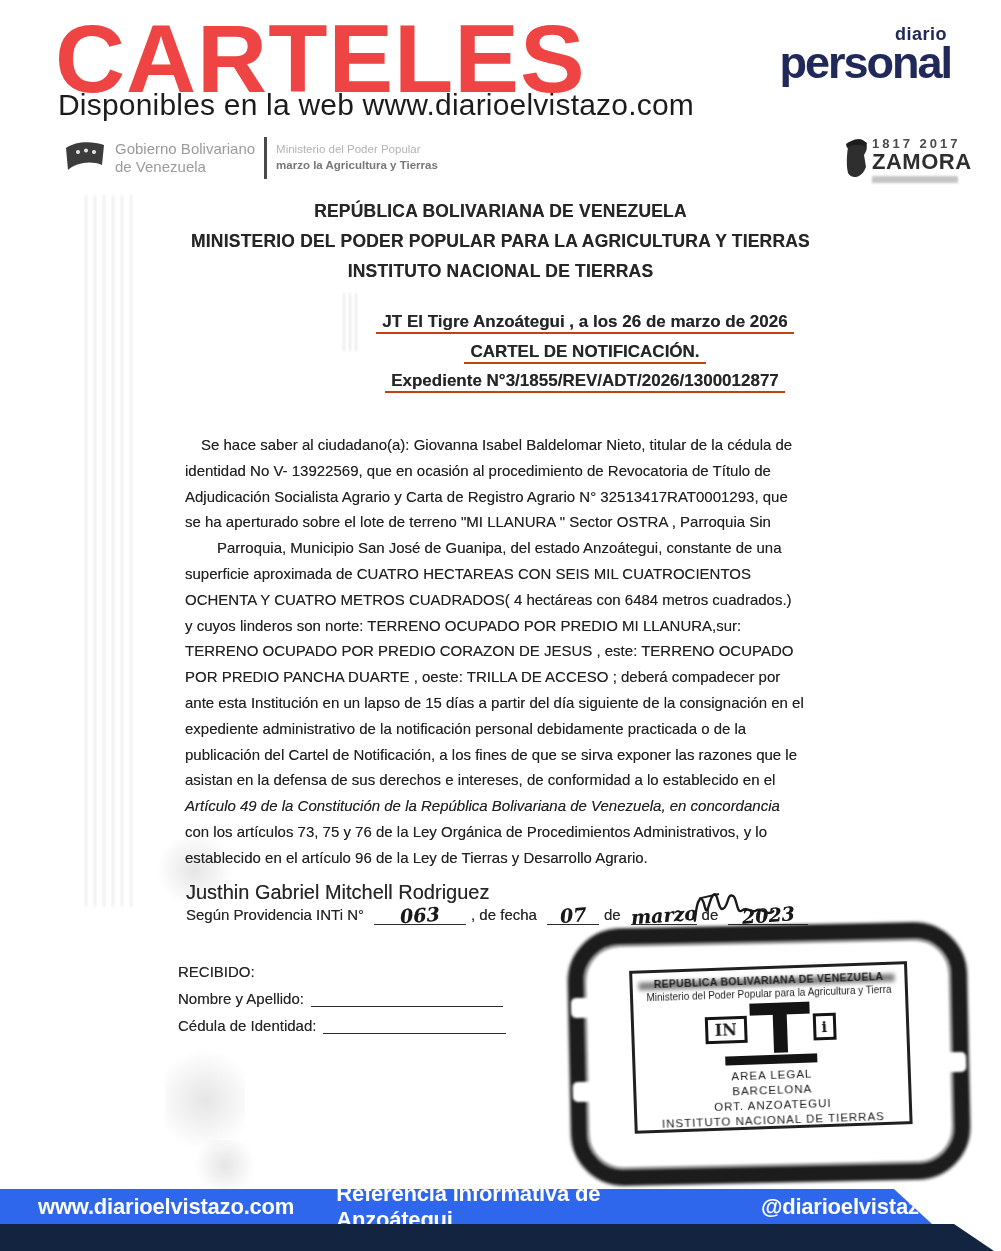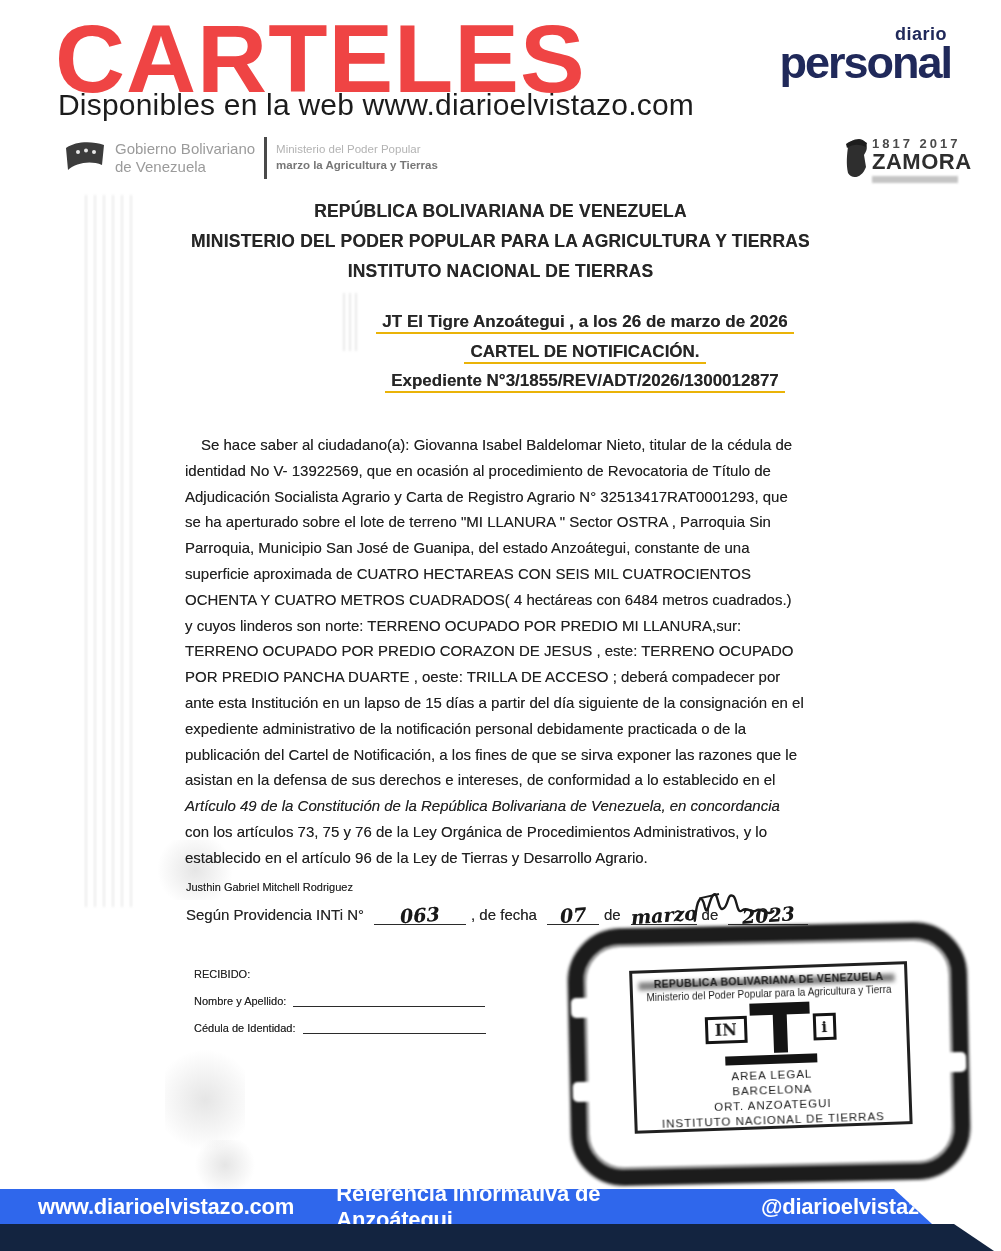--- a/index.html
+++ b/index.html
@@ -26,38 +26,38 @@
   .zamora-years { font-size:13px; font-weight:bold; letter-spacing:3px; color:#4a4a4a; }
   .zamora-name  { font-size:22px; font-weight:bold; letter-spacing:0.5px; color:#2e2e2e; line-height:1; }
   .zamora-sub   { width:86px; height:7px; margin-top:3px; background:rgba(110,110,110,0.4); filter:blur(1px); }
 
   
   .ink { color:#262626; text-shadow:0 0 0.6px rgba(0,0,0,0.5); }
   .doc-head { position:absolute; left:0; width:1001px; top:196px; text-align:center;
               font-weight:bold; font-size:17.5px; line-height:30px; letter-spacing:0.2px; }
   .doc-sub  { position:absolute; left:185px; width:800px; top:307px; text-align:center;
               font-weight:bold; font-size:17px; line-height:29.5px; }
-  .u { border-bottom:2px solid #eab308; padding:0 6px 1px; }
+  .u { border-bottom:2px solid #c2410c; padding:0 6px 1px; }
 
   .body-text { position:absolute; left:185px; top:412px; width:650px; font-size:15px;
                line-height:25.8px; color:#212121; text-shadow:0 0 0.5px rgba(0,0,0,0.45); }
   .bline { height:25.8px; }
   .fit   { white-space:nowrap; }
   .indent{ text-indent:16px; }
 
-  .sig-name { position:absolute; left:186px; top:881px; font-size:11px; }
+  .sig-name { position:absolute; left:186px; top:881px; font-size:20px; }
   .prov-row { position:absolute; left:186px; top:902px; display:flex; align-items:baseline;
               font-size:15px; height:32px; }
   .prov-row > span { margin-right:5px; }
   .slot { display:inline-block; border-bottom:1.7px solid #2b2b2b; text-align:center;
           margin:0 5px; vertical-align:baseline; }
   .hand { font-family:"DejaVu Serif", serif; font-style:italic; font-weight:bold; font-size:19px;
           color:#181818; display:inline-block; transform:rotate(-4deg); position:relative; top:2px; }
 
-  .recibido { position:absolute; left:194px; top:953px; font-size:11px; }
+  .recibido { position:absolute; left:178px; top:953px; font-size:15px; }
   .r-row { display:flex; align-items:flex-end; gap:7px; height:27px; }
   .uline { display:inline-block; border-bottom:1.7px solid #2b2b2b; height:13px; }
 
   .signature { position:absolute; left:686px; top:884px; transform:rotate(-4deg); }
 
   
   .stamp { position:absolute; left:570px; top:926px; width:398px; height:256px; transform:rotate(-1.2deg); }
   .stamp-border { position:absolute; inset:0; border:15px solid #1c1c1c; border-radius:52px;
                   filter:blur(1.1px);
                   box-shadow:0 0 0 2px rgba(25,25,25,0.4), inset 0 0 0 3px rgba(25,25,25,0.45); }
@@ -165,21 +165,21 @@
     <div><span class="u">JT El Tigre Anzoátegui , a los 26 de marzo de 2026</span></div>
     <div><span class="u">CARTEL DE NOTIFICACIÓN.</span></div>
     <div><span class="u">Expediente N°3/1855/REV/ADT/2026/1300012877</span></div>
   </div>
 
   <div class="body-text">
     <div class="bline fit indent" style="transform-origin: left center; transform: scaleX(1); margin-top: 20px;">Se hace saber al ciudadano(a): Giovanna Isabel Baldelomar Nieto, titular de la cédula de</div>
     <div class="bline fit" style="transform-origin: left center; transform: scaleX(1);">identidad No V- 13922569, que en ocasión al procedimiento de Revocatoria de Título de</div>
     <div class="bline fit" style="transform-origin: left center; transform: scaleX(1);">Adjudicación Socialista Agrario y Carta de Registro Agrario N° 32513417RAT0001293, que</div>
     <div class="bline fit" style="transform-origin: left center; transform: scaleX(1);">se ha aperturado sobre el lote de terreno "MI LLANURA " Sector OSTRA , Parroquia Sin</div>
-    <div class="bline fit" style="transform-origin: left center; transform: scaleX(1);">Parroquia, Municipio San José de Guanipa, del estado Anzoátegui, constante de una</div>
+    <div class="bline fit" style="transform-origin: left center; transform: scaleX(1); margin-left: 32px;">Parroquia, Municipio San José de Guanipa, del estado Anzoátegui, constante de una</div>
     <div class="bline fit" style="transform-origin: left center; transform: scaleX(1);">superficie aproximada de CUATRO HECTAREAS CON SEIS MIL CUATROCIENTOS</div>
     <div class="bline fit" style="transform-origin: left center; transform: scaleX(1);">OCHENTA Y CUATRO METROS CUADRADOS( 4 hectáreas con 6484 metros cuadrados.)</div>
     <div class="bline fit" style="transform-origin: left center; transform: scaleX(1);">y cuyos linderos son norte: TERRENO OCUPADO POR PREDIO MI LLANURA,sur:</div>
     <div class="bline fit" style="transform-origin: left center; transform: scaleX(1);">TERRENO OCUPADO POR PREDIO CORAZON DE JESUS , este: TERRENO OCUPADO</div>
     <div class="bline fit" style="transform-origin: left center; transform: scaleX(1);">POR PREDIO PANCHA DUARTE , oeste: TRILLA DE ACCESO ; deberá compadecer por</div>
     <div class="bline fit" style="transform-origin: left center; transform: scaleX(1);">ante esta Institución en un lapso de 15 días a partir del día siguiente de la consignación en el</div>
     <div class="bline fit" style="transform-origin: left center; transform: scaleX(1);">expediente administrativo de la notificación personal debidamente practicada o de la</div>
     <div class="bline fit" style="transform-origin: left center; transform: scaleX(1);">publicación del Cartel de Notificación, a los fines de que se sirva exponer las razones que le</div>
     <div class="bline fit" style="transform-origin: left center; transform: scaleX(1);">asistan en la defensa de sus derechos e intereses, de conformidad a lo establecido en el</div>
     <div class="bline fit" style="transform-origin: left center; transform: scaleX(1); font-style: italic;">Artículo 49 de la Constitución de la República Bolivariana de Venezuela, en concordancia</div>

